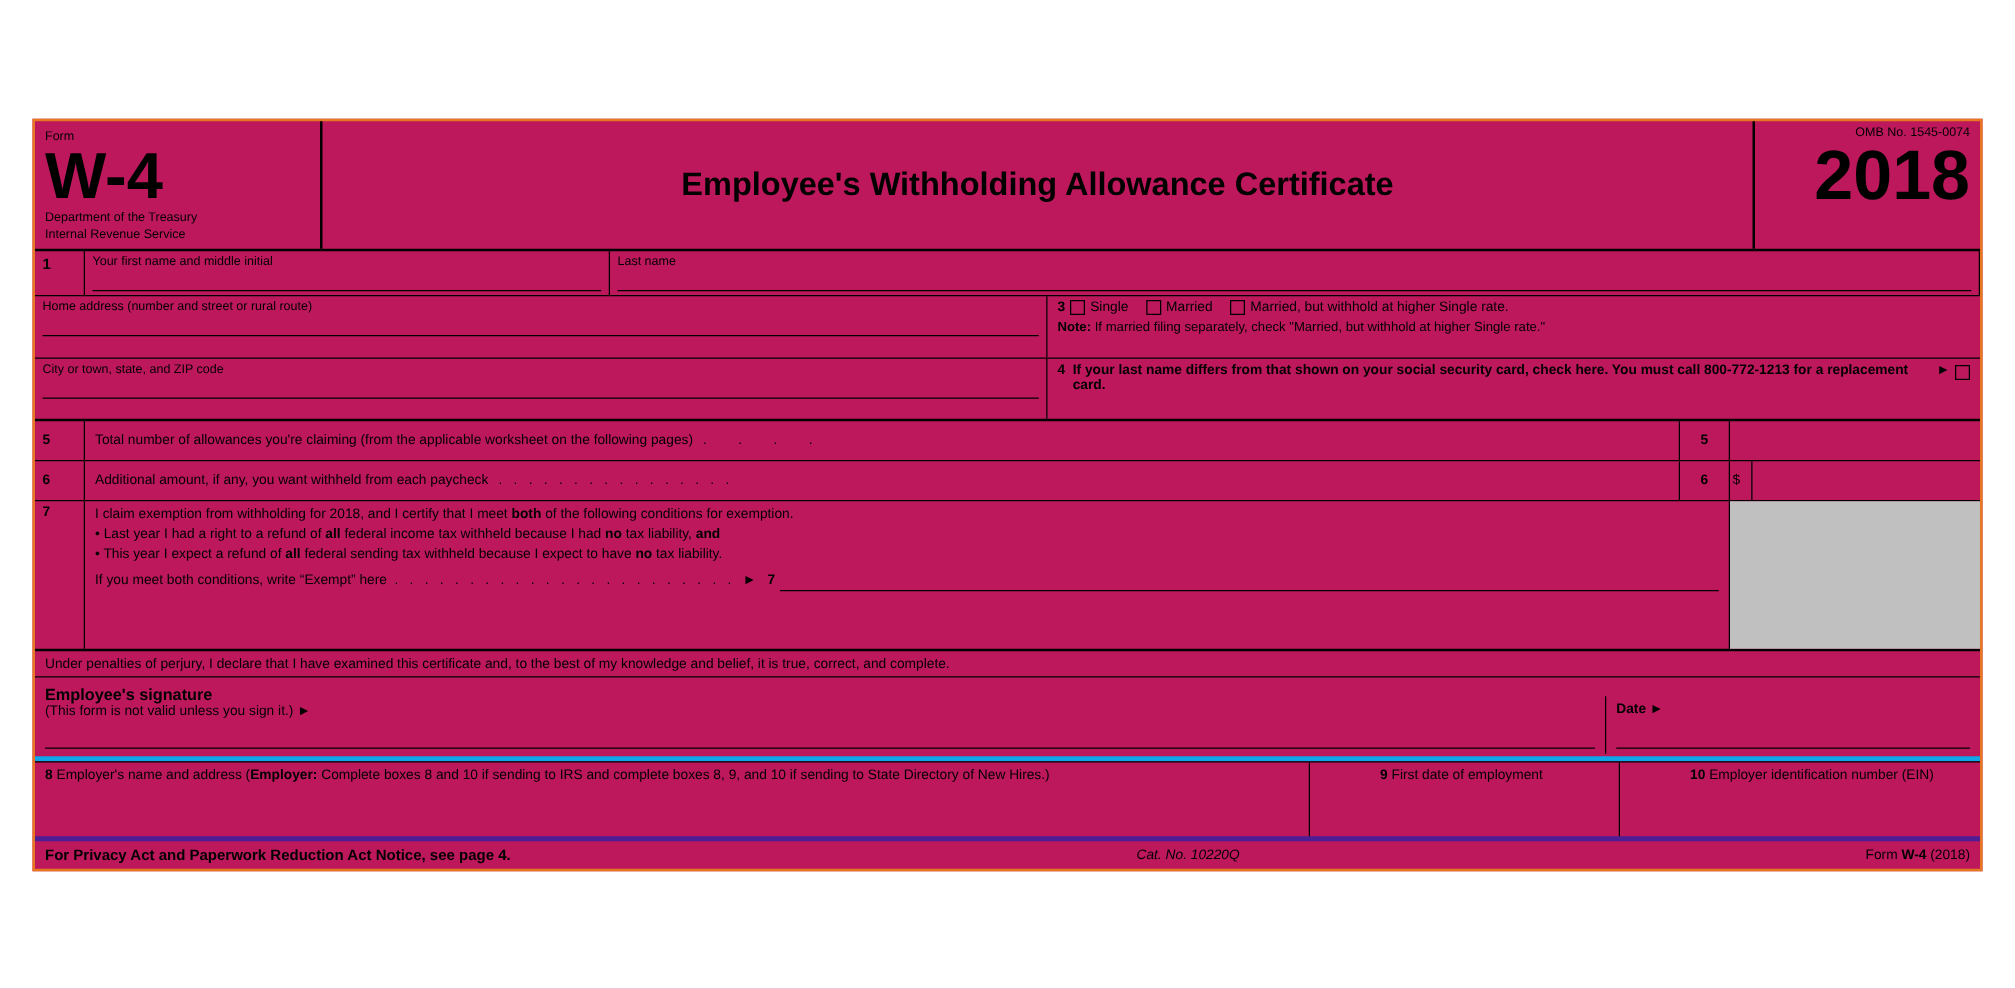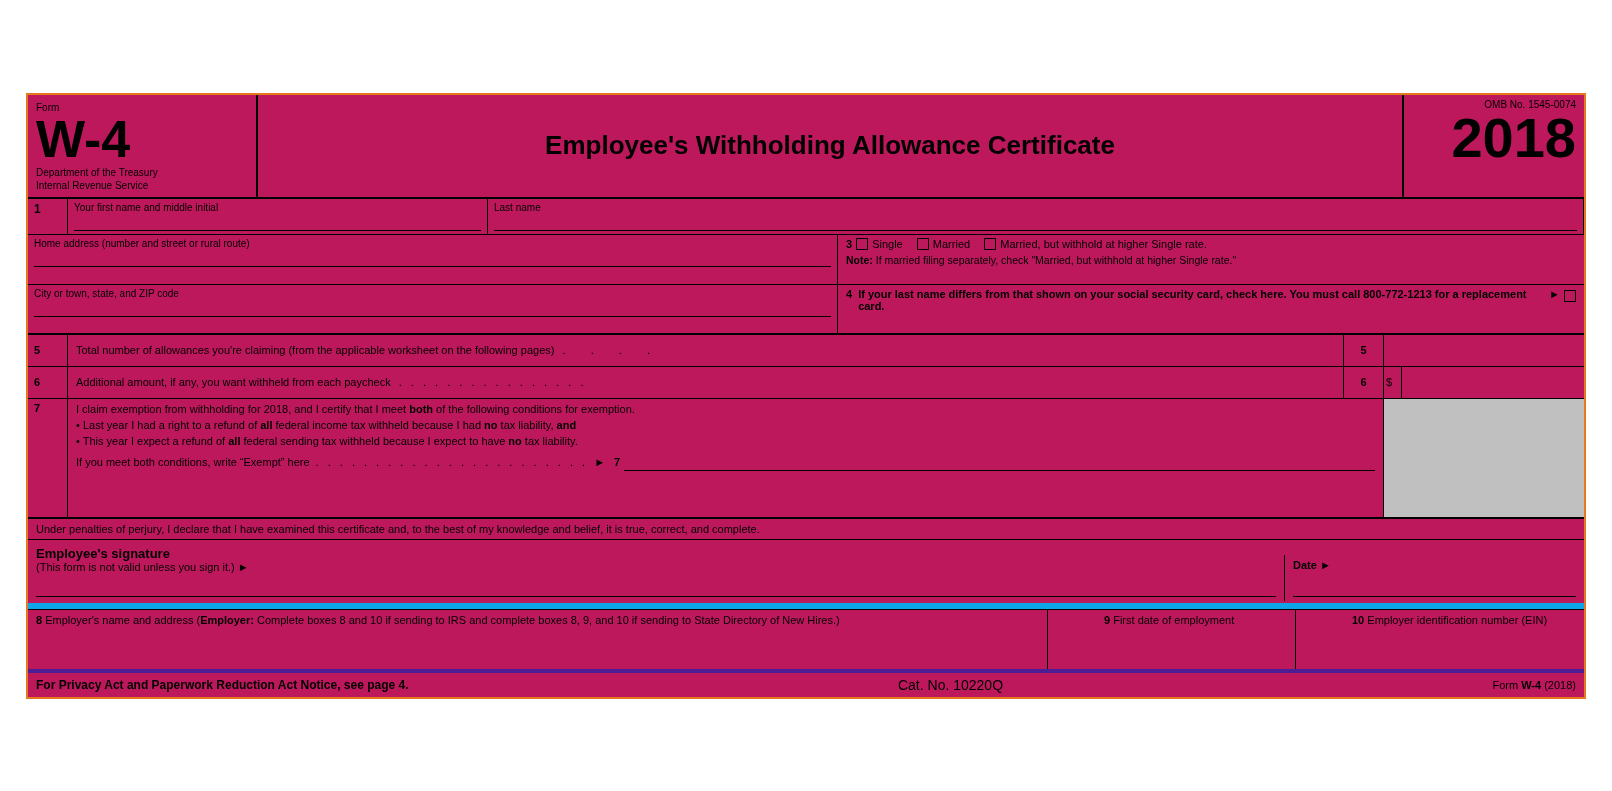--- a/index.html
+++ b/index.html
@@ -125,21 +125,22 @@
       justify-content: space-between;
       align-items: center;
       padding: 4px 8px;
       border-top: 2px solid #000;
     }
     .footer-left {
       font-size: 12px;
       font-weight: bold;
     }
     .footer-center {
-      font-size: 14px;
+      font-size: 11px;
+      font-style: italic;
     }
     .footer-right {
       font-size: 11px;
     }
     .bold { font-weight: bold; }
     .dots { letter-spacing: 4px; }
     .field-label {
       font-size: 10px;
       color: #000;
     }
@@ -275,21 +276,21 @@
         <div style="flex:1;border-bottom:1px solid #000;min-height:18px;margin-left:4px;"></div>
       </div>
     </div>
     <div style="width:200px;" class="gray-shade"></div>
   </div>
 
   <div style="padding:4px 8px;border-bottom:1px solid #000;font-size:11px;">
     <span>Under penalties of perjury, I declare that I have examined this certificate and, to the best of my knowledge and belief, it is true, correct, and complete.</span>
   </div>
 
-  <div style="border-bottom:6px solid #0ea5e9;padding:2px 0;">
+  <div style="border-bottom:4px solid #0ea5e9;padding:2px 0;">
     <div style="display:flex;align-items:flex-end;min-height:50px;">
       <div style="flex:1;padding:4px 8px;">
         <div class="bold" style="font-size:13px;">Employee's signature</div>
         <div style="font-size:11px;">(This form is not valid unless you sign it.) ►</div>
         <div style="border-bottom:1px solid #000;min-height:24px;"></div>
       </div>
       <div style="width:300px;padding:4px 8px;border-left:1px solid #000;display:flex;flex-direction:column;justify-content:flex-end;">
         <div class="bold" style="margin-bottom:2px;">Date ►</div>
         <div style="border-bottom:1px solid #000;min-height:24px;"></div>
       </div>

